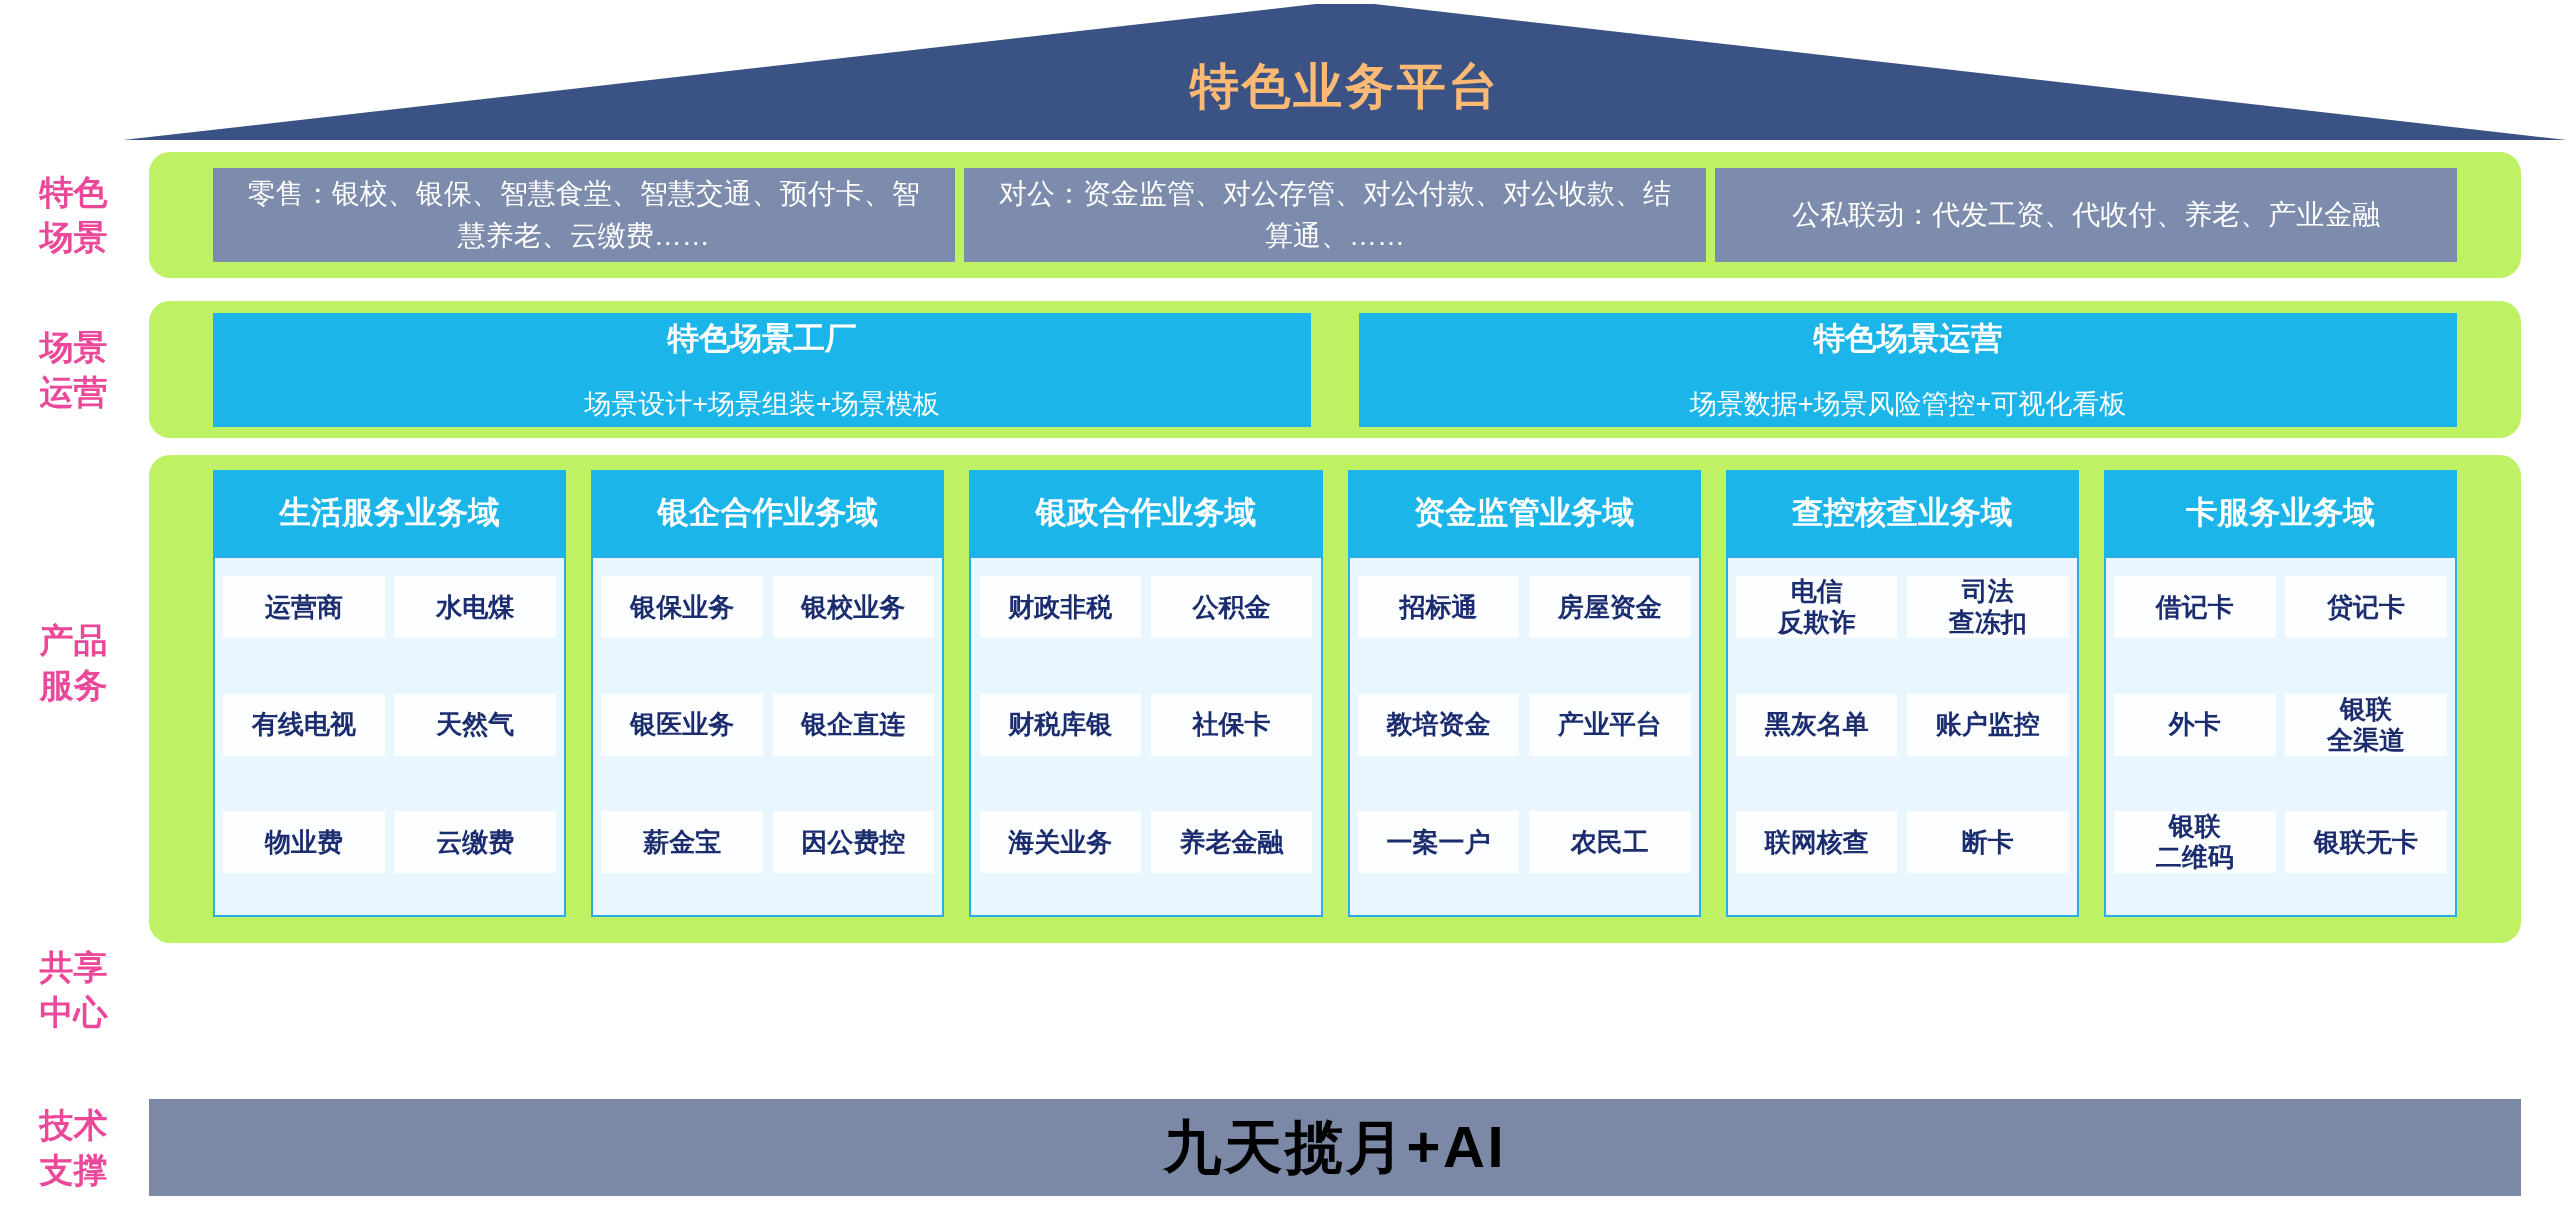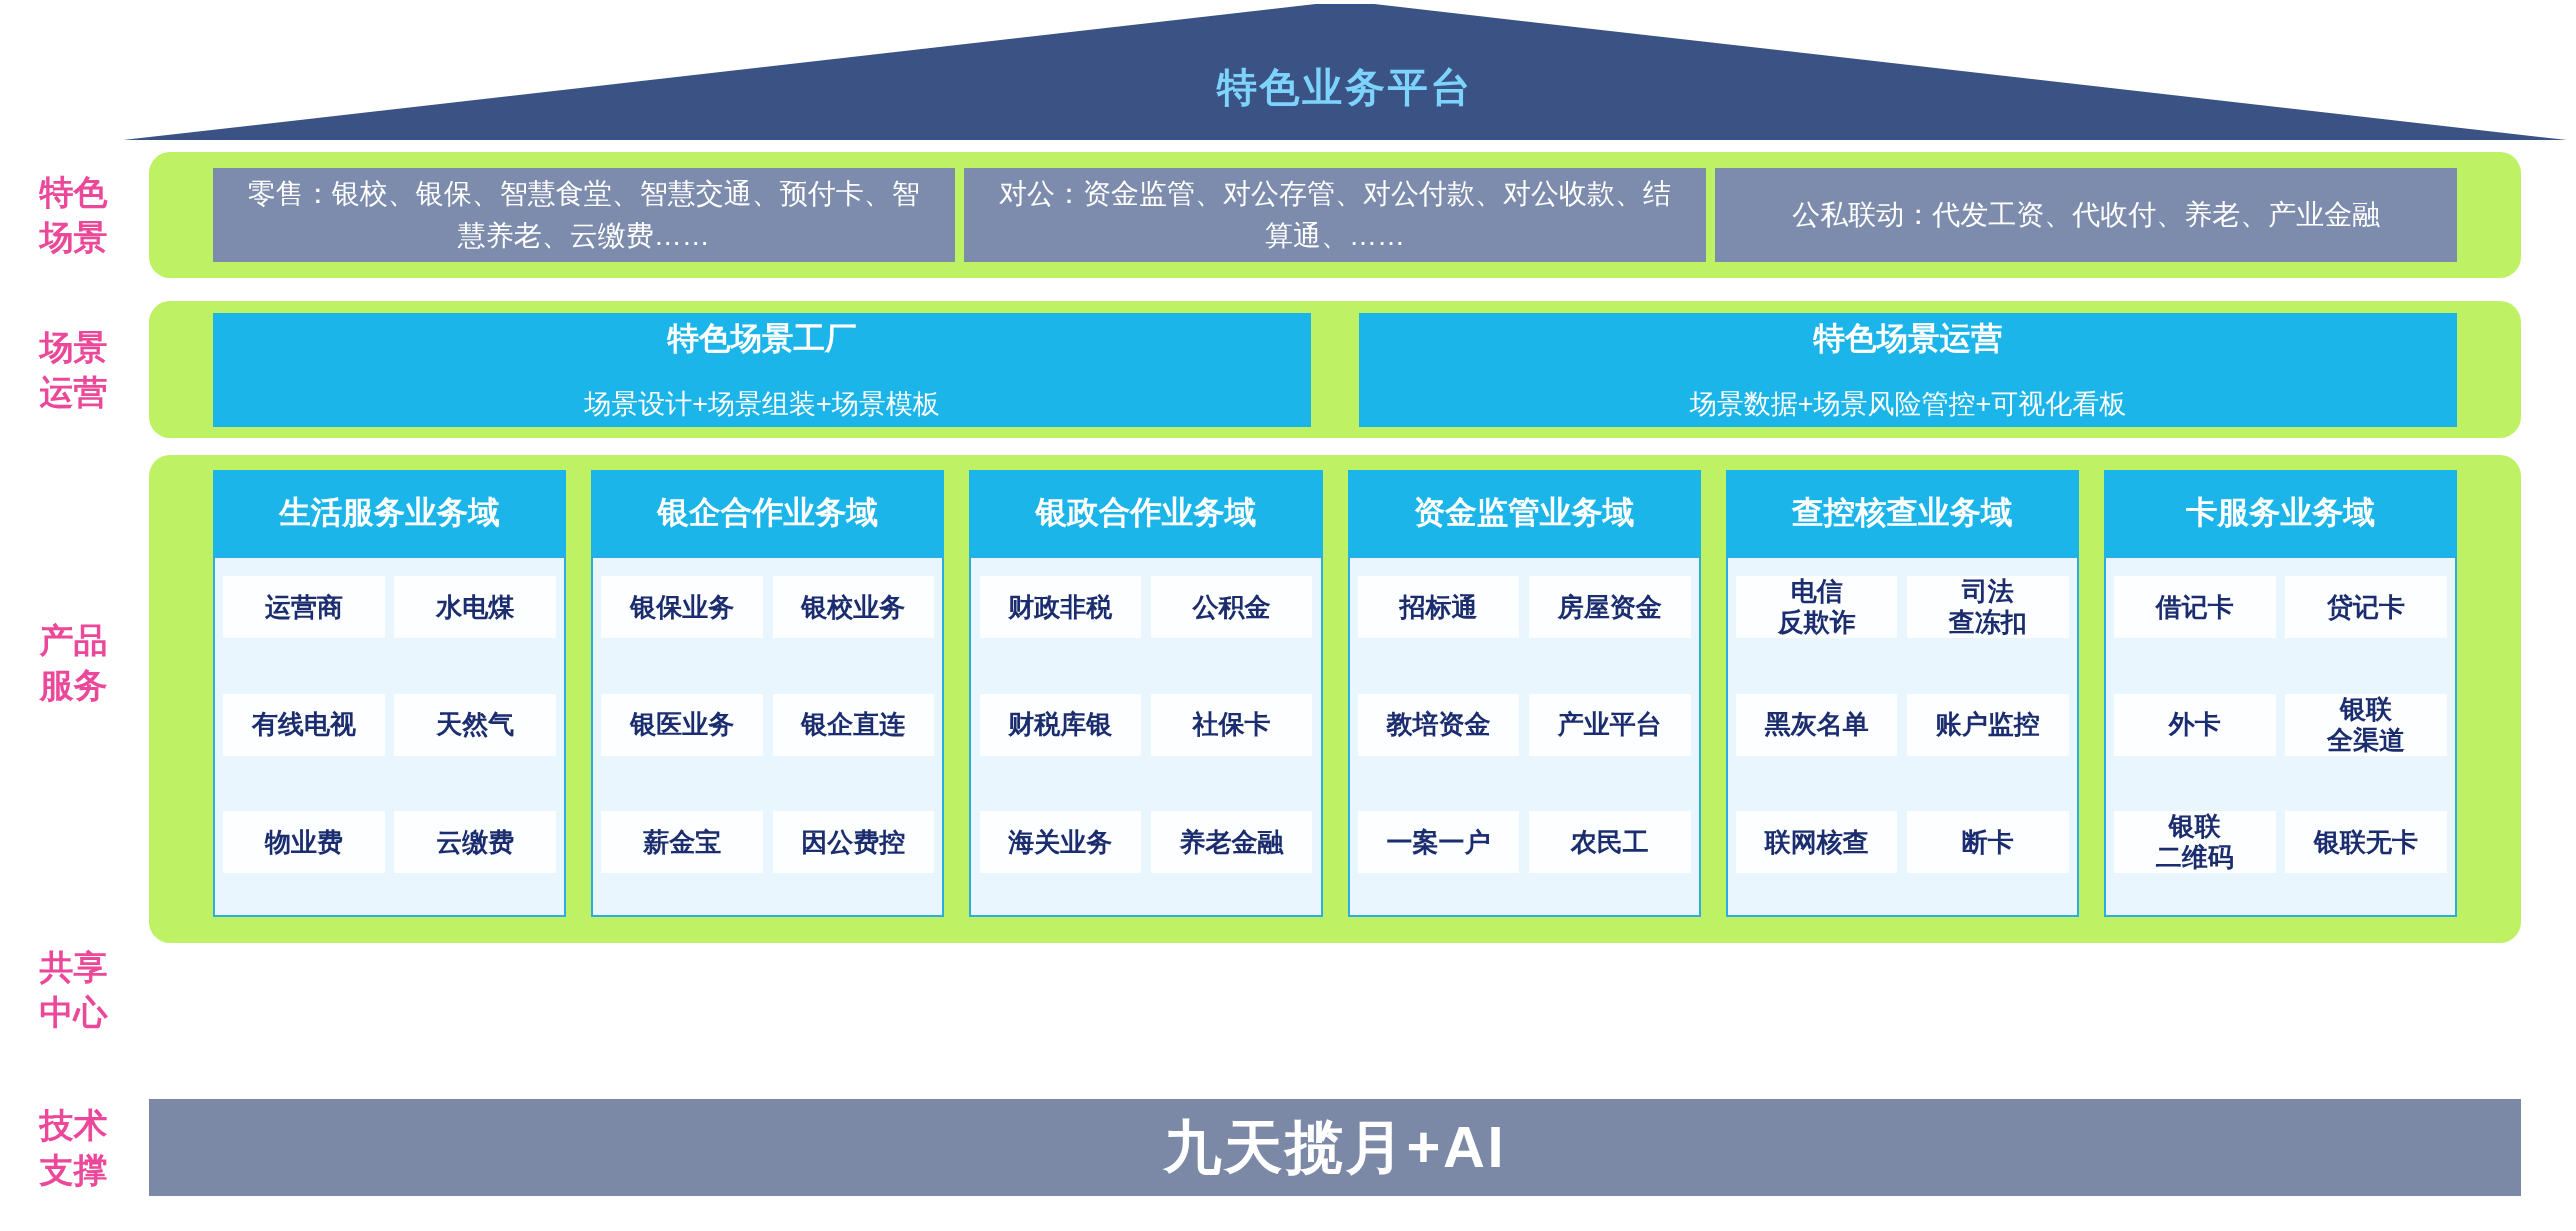--- a/index.html
+++ b/index.html
@@ -8,21 +8,21 @@
     font-family:"Liberation Sans","DejaVu Sans",sans-serif;overflow:hidden;
   }
   
   .roof{
     position:absolute;left:123px;top:4.1px;width:2444px;height:136px;
     background:#3A5284;
     clip-path:polygon(0 100%,48.8% 0,51.2% 0,100% 100%);
     display:flex;align-items:center;justify-content:center;
   }
   .roof-title{
-    color:#7dd3fc;font-size:40px;font-weight:bold;letter-spacing:2.7px;
+    color:#fdba74;font-size:49px;font-weight:bold;letter-spacing:2.7px;
     padding-top:30px;
   }
   
   .row-label{
     position:absolute;left:0;width:147px;
     display:flex;align-items:center;justify-content:center;
     color:#ec4899;font-size:34px;font-weight:bold;line-height:1.32;
     text-align:center;white-space:pre-line;
   }
   
@@ -60,21 +60,21 @@
   .band-centers{top:900px;height:180px;display:flex;align-items:center;gap:25px;padding:0 64px;box-sizing:border-box;}
   .center-box{
     flex:1 1 0;height:110px;background:#2F4C7F;color:#ffffff;
     display:flex;align-items:center;justify-content:center;
     font-size:31.5px;letter-spacing:1.4px;
   }
   .tech-bar{
     position:absolute;left:149px;top:1099px;width:2372px;height:97px;
     background:#7B89A7;display:flex;align-items:center;justify-content:center;
   }
-  .tech-bar-label{color:#ffffff;font-size:58px;font-weight:bold;letter-spacing:2.7px;}
+  .tech-bar-label{color:#000000;font-size:58px;font-weight:bold;letter-spacing:2.7px;}
 </style>
 </head>
 <body>
 
 <div id="canvas">
 
   <div class="roof">
     <div class="roof-title">特色业务平台</div>
   </div>
 

